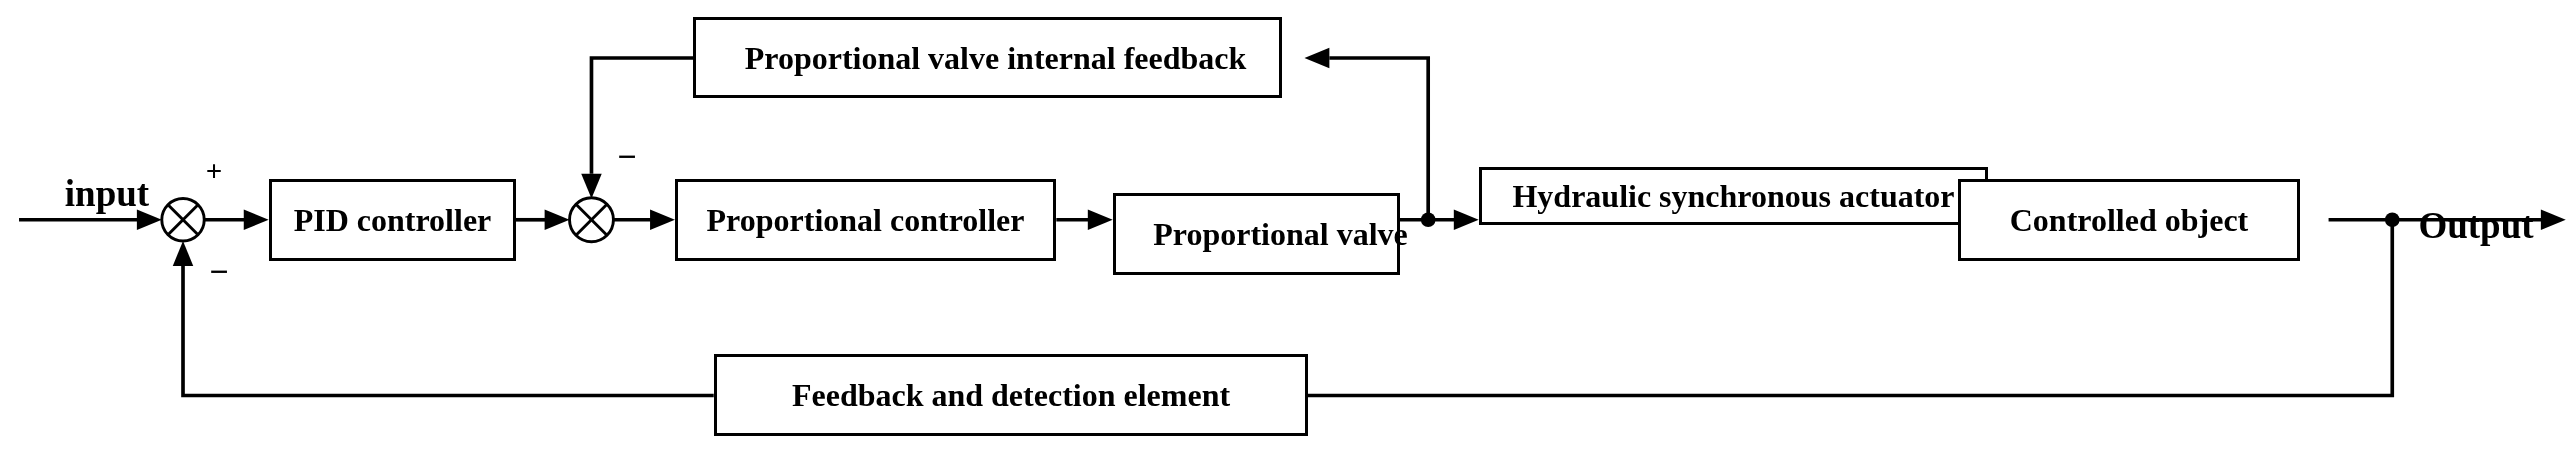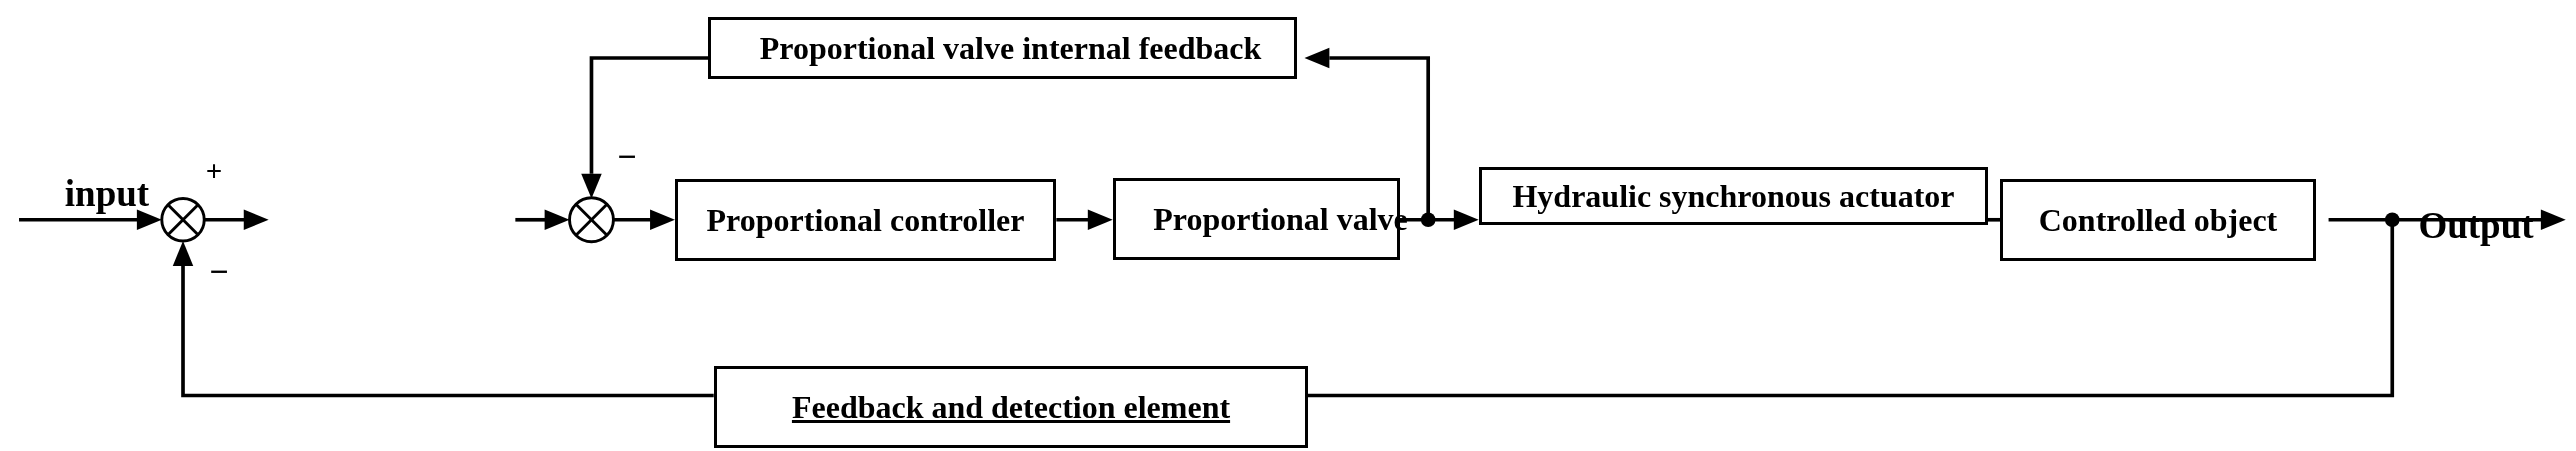--- a/index.html
+++ b/index.html
@@ -86,42 +86,45 @@
         <line x1="786.8" y1="321.2" x2="829.2" y2="278.8" stroke="#000000" stroke-width="4"></line>
       </g>
     </g>
 
     <g fill="#000000">
       <circle cx="1951" cy="300" r="10"></circle>
       <circle cx="3268" cy="300" r="10"></circle>
     </g>
   </svg>
 
+  <div class="block" style="left:269px;  top:179px; width:247px; height:82px;">
+    <span>PID controller</span>
+  </div>
 
   <div class="block" style="left:675px;  top:179px; width:381px; height:82px;">
     <span>Proportional controller</span>
   </div>
 
-  <div class="block" style="left:1113px; top:178px; width:287px; height:82px;padding-left:48px;">
+  <div class="block" style="left:1113px; top:193px; width:287px; height:82px;padding-left:48px;">
     <span>Proportional valve</span>
   </div>
 
   <div class="block" style="left:1479px; top:167px; width:509px; height:58px;">
     <span>Hydraulic synchronous actuator</span>
   </div>
 
-  <div class="block" style="left:2000px; top:179px; width:316px; height:82px;">
+  <div class="block" style="left:1958px; top:179px; width:342px; height:82px;">
     <span>Controlled object</span>
   </div>
 
-  <div class="block" style="left:708px;  top:17px;  width:589px; height:62px;padding-left:16px;">
+  <div class="block" style="left:693px;  top:17px;  width:589px; height:81px;padding-left:16px;">
     <span>Proportional valve internal feedback</span>
   </div>
 
-  <div class="block" style="left:714px;  top:366px; width:594px; height:82px;text-decoration:underline;">
+  <div class="block" style="left:714px;  top:354px; width:594px; height:82px;">
     <span>Feedback and detection element</span>
   </div>
 
   <div class="sig sig-io" style="left:107px; top:193px;">input</div>
 
   <div class="sig sig-io" style="left:2476px; top:195px;margin-top:30px;">Output</div>
 
   <div class="sig sig-plus" style="left:214px; top:171px;">+</div>
 
   <div class="sig sig-minus" style="left:219px; top:272px;">−</div>

